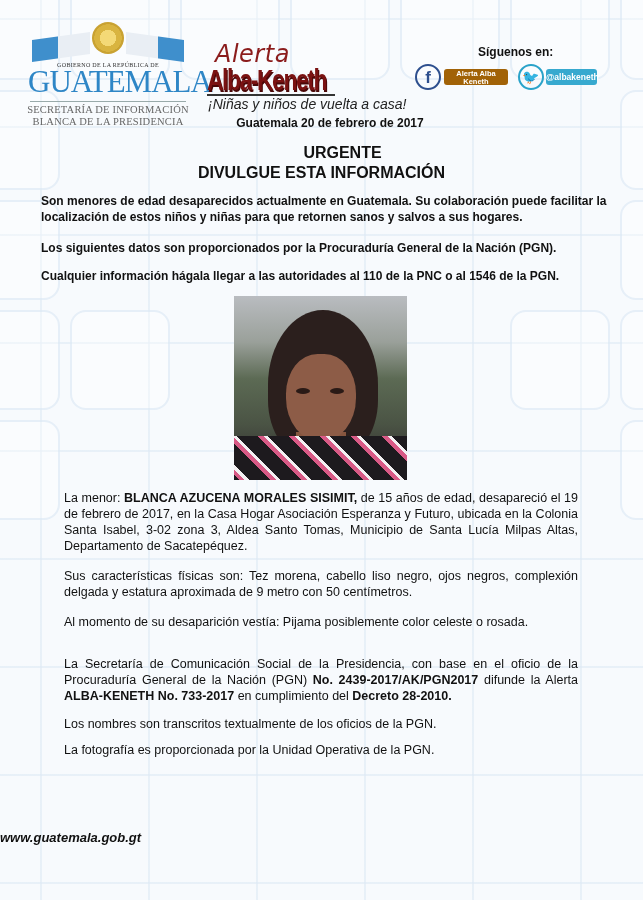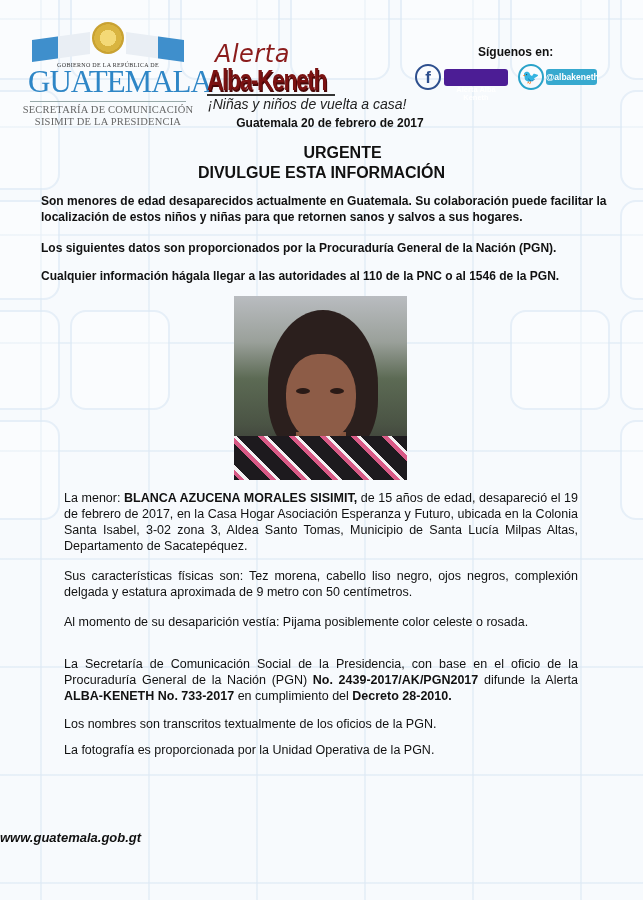--- a/index.html
+++ b/index.html
@@ -32,22 +32,22 @@
   .aak-logo{position:absolute;left:207px;top:46px;width:130px;height:62px;}
   .aak-alerta{position:absolute;left:8px;top:-6px;font-family:"DejaVu Sans",sans-serif;font-style:italic;font-size:24px;color:#8b1c1c;letter-spacing:.5px;}
   .aak-name{position:absolute;left:0;top:18px;font-family:"Liberation Sans",sans-serif;font-weight:bold;font-size:23px;color:#7a1212;letter-spacing:-1.5px;transform:scaleY(1.25);transform-origin:top left;text-shadow:1px 1px 0 #4a0808;}
   .aak-bar{position:absolute;left:0;top:48px;width:128px;height:2px;background:#333;}
   .aak-tag{position:absolute;left:1px;top:50px;font-family:Liberation Sans, sans-serif;font-style:italic;font-size:14px;color:#222;white-space:nowrap;}
 
   
   .follow{position:absolute;left:478px;top:45px;font-weight:bold;font-size:12px;color:#111;}
   .fb-icon{position:absolute;left:415px;top:64px;width:22px;height:22px;border:2px solid #2d4f8e;border-radius:50%;
     color:#2d4f8e;font-weight:bold;font-size:17px;text-align:center;line-height:23px;font-family:"Liberation Sans",sans-serif;}
-  .fb-badge{position:absolute;left:444px;top:69px;width:64px;height:16px;background:#4c1d95;border-radius:3px;color:#fff;
-    font-size:7.5px;line-height:7.5px;text-align:center;font-weight:bold;padding-top:17px;box-sizing:border-box;}
+  .fb-badge{position:absolute;left:444px;top:69px;width:64px;height:16px;background:#a16207;border-radius:3px;color:#fff;
+    font-size:7.5px;line-height:7.5px;text-align:center;font-weight:bold;padding-top:1px;box-sizing:border-box;}
   .tw-icon{position:absolute;left:518px;top:64px;width:22px;height:22px;border:2px solid #2aa3c9;border-radius:50%;
     color:#2aa3c9;font-size:14px;text-align:center;line-height:22px;}
   .tw-badge{position:absolute;left:546px;top:69px;width:51px;height:16px;background:#37a9cf;border-radius:3px;color:#fff;
     font-size:8.5px;line-height:16px;text-align:center;font-weight:bold;}
 
   .date{position:absolute;left:0;width:643px;top:116px;text-align:center;font-weight:bold;font-size:12px;padding-left:17px;box-sizing:border-box;}
 
   .title1,.title2{position:absolute;left:0;width:643px;text-align:center;font-weight:bold;font-size:16px;}
   .title1{top:144px;padding-left:21px;} .title2{top:164px;}
 
@@ -95,22 +95,22 @@
 
 <div class="layer">
 
   <div class="gov-logo">
     <div class="gov-flag l"></div>
     <div class="gov-flag r"></div>
     <div class="gov-crest"></div>
     <div class="gov-small">GOBIERNO DE LA REPÚBLICA DE</div>
     <div class="gov-big">GUATEMALA</div>
     <div class="gov-rule"></div>
-    <div class="gov-sec1">SECRETARÍA DE COMUNICACIÓN</div>
-    <div class="gov-sec2">SISIMIT DE LA PRESIDENCIA</div>
+    <div class="gov-sec1">SECRETARÍA DE INFORMACIÓN</div>
+    <div class="gov-sec2">BLANCA DE LA PRESIDENCIA</div>
   </div>
 
   <div class="aak-logo">
     <div class="aak-alerta">Alerta</div>
     <div class="aak-name">Alba-Keneth</div>
     <div class="aak-bar"></div>
     <div class="aak-tag">¡Niñas y niños de vuelta a casa!</div>
   </div>
 
   <div class="follow">Síguenos en:</div>

